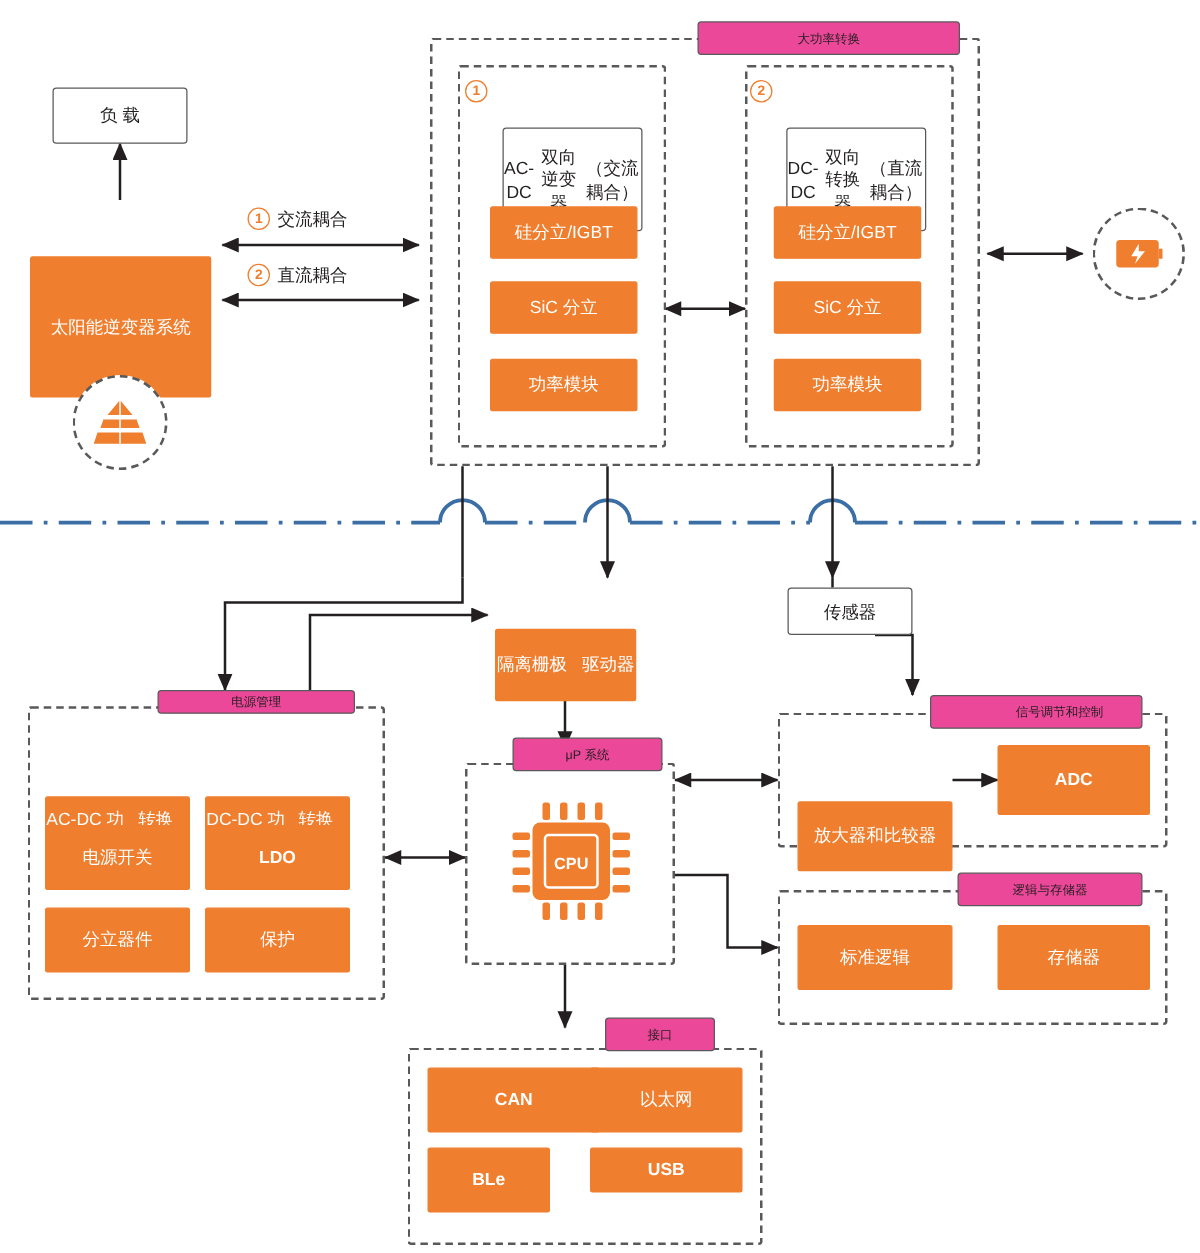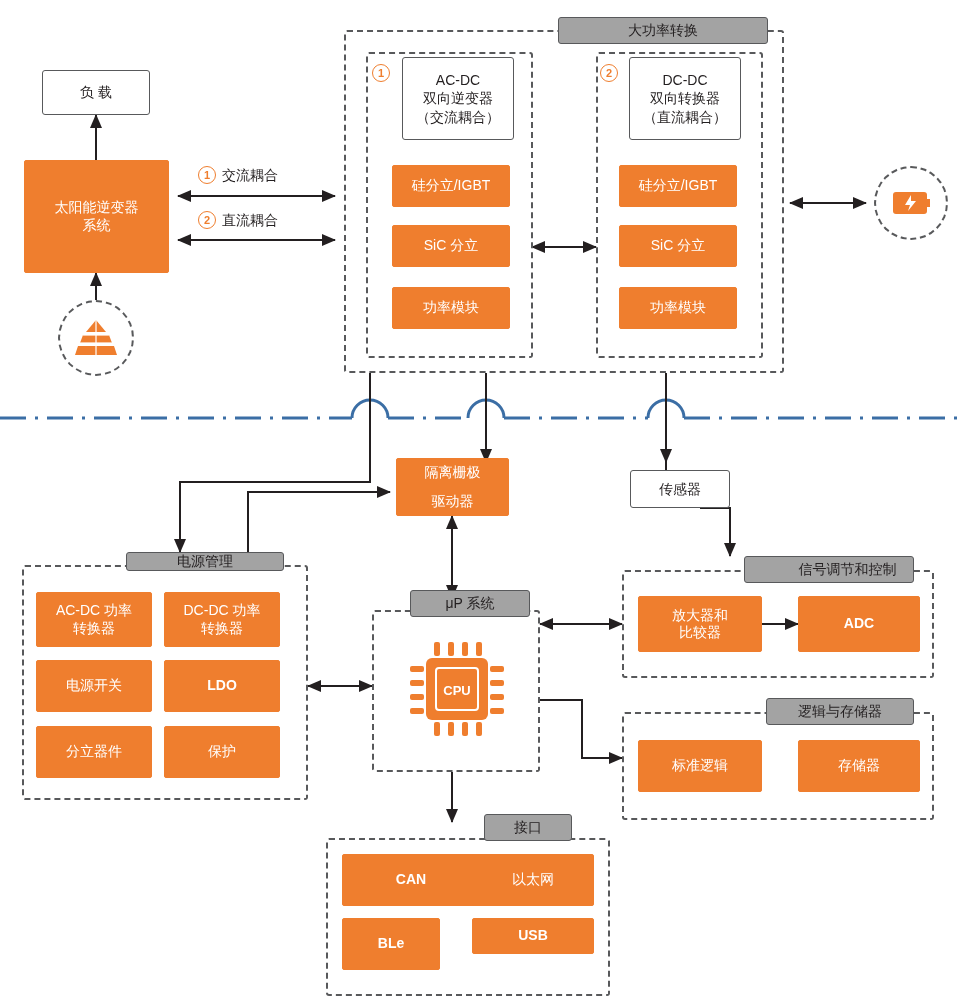--- a/index.html
+++ b/index.html
@@ -7,49 +7,49 @@
     width:960px;height:1002px;position:relative;
     background:#ffffff;
     font-family:"Liberation Sans","DejaVu Sans",sans-serif;
     color:#333;
     overflow:hidden;
   }
   .abs{position:absolute;box-sizing:border-box;}
   
   .orange{
     background:#ef7e2e;color:#ffffff;border:1px solid #ef7e2e;
-    display:flex;align-items:center;justify-content:center;text-align:right;
+    display:flex;align-items:center;justify-content:center;text-align:left;
     font-size:14px;line-height:1.25;border-radius:2px;
   }
   .orange.bold{font-weight:bold;}
   .white{
     background:#ffffff;border:1px solid #58595b;
     display:flex;align-items:center;justify-content:center;text-align:center;
     font-size:14px;line-height:1.3;border-radius:3px;color:#231f20;
   }
   .dashed{
     border:2px dashed #58595b;background:transparent;border-radius:3px;
   }
   .label-pill{
-    background:#a3a3a3;border:1px solid #58595b;border-radius:3px;
+    background:#ec4899;border:1px solid #58595b;border-radius:3px;
     display:flex;align-items:center;justify-content:center;text-align:center;
-    font-size:14px;color:#231f20;padding:0 8px;white-space:nowrap;
+    font-size:10px;color:#231f20;padding:0 8px;white-space:nowrap;
   }
   .circ-num{
     width:18px;height:18px;border-radius:50%;border:1.5px solid #ef7e2e;
     color:#ef7e2e;font-size:11px;display:flex;align-items:center;justify-content:center;
     background:#fff;font-weight:bold;
   }
   .txt{font-size:14px;color:#231f20;}
   svg.layer{position:absolute;left:0;top:0;width:960px;height:1002px;pointer-events:none;}
   .dash-circle{
     border:2px dashed #58595b;border-radius:50%;
     display:flex;align-items:center;justify-content:center;background:#fff;
   }
-  .multiline{flex-direction:column;}
+  .multiline{flex-direction:row;margin-top:45px;}
 </style>
 </head>
 <body>
 
 <svg class="layer">
   <defs>
     <marker id="arrow" markerWidth="8" markerHeight="8" refX="6.5" refY="3" orient="auto">
       <path d="M0,0 L7,3 L0,6 z" fill="#231f20"></path>
     </marker>
     <marker id="arrowStart" markerWidth="8" markerHeight="8" refX="0.5" refY="3" orient="auto">

